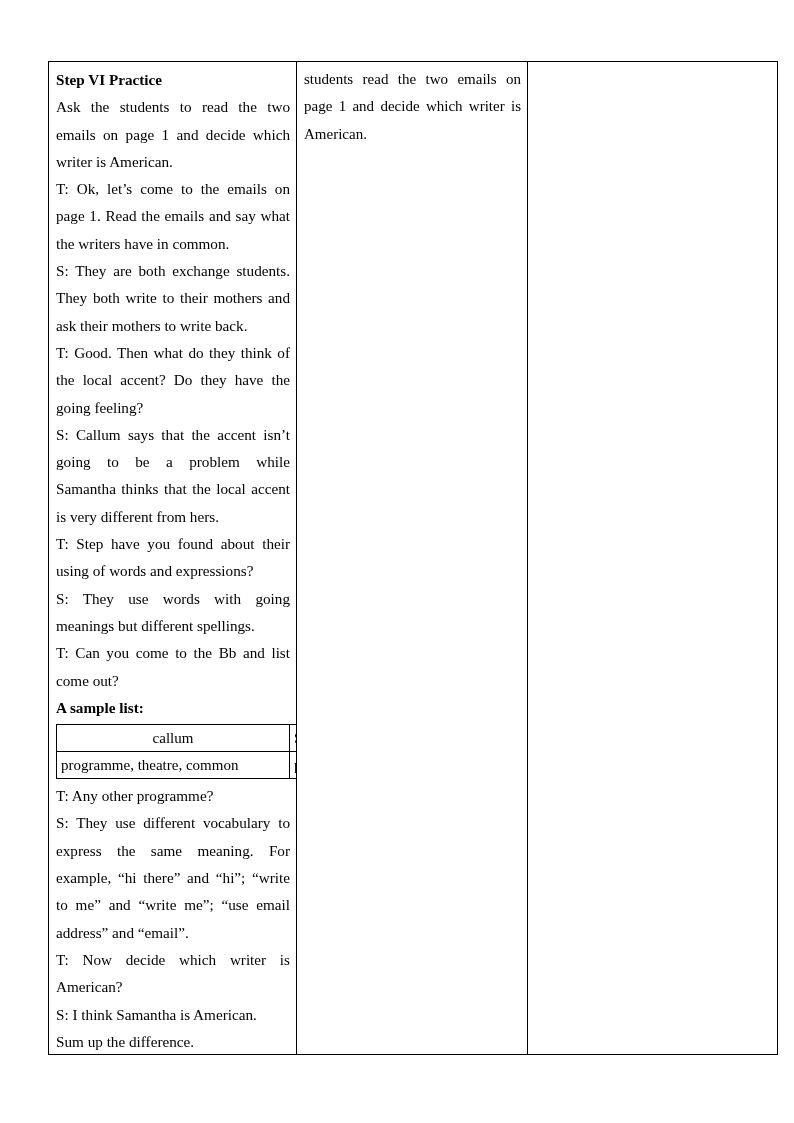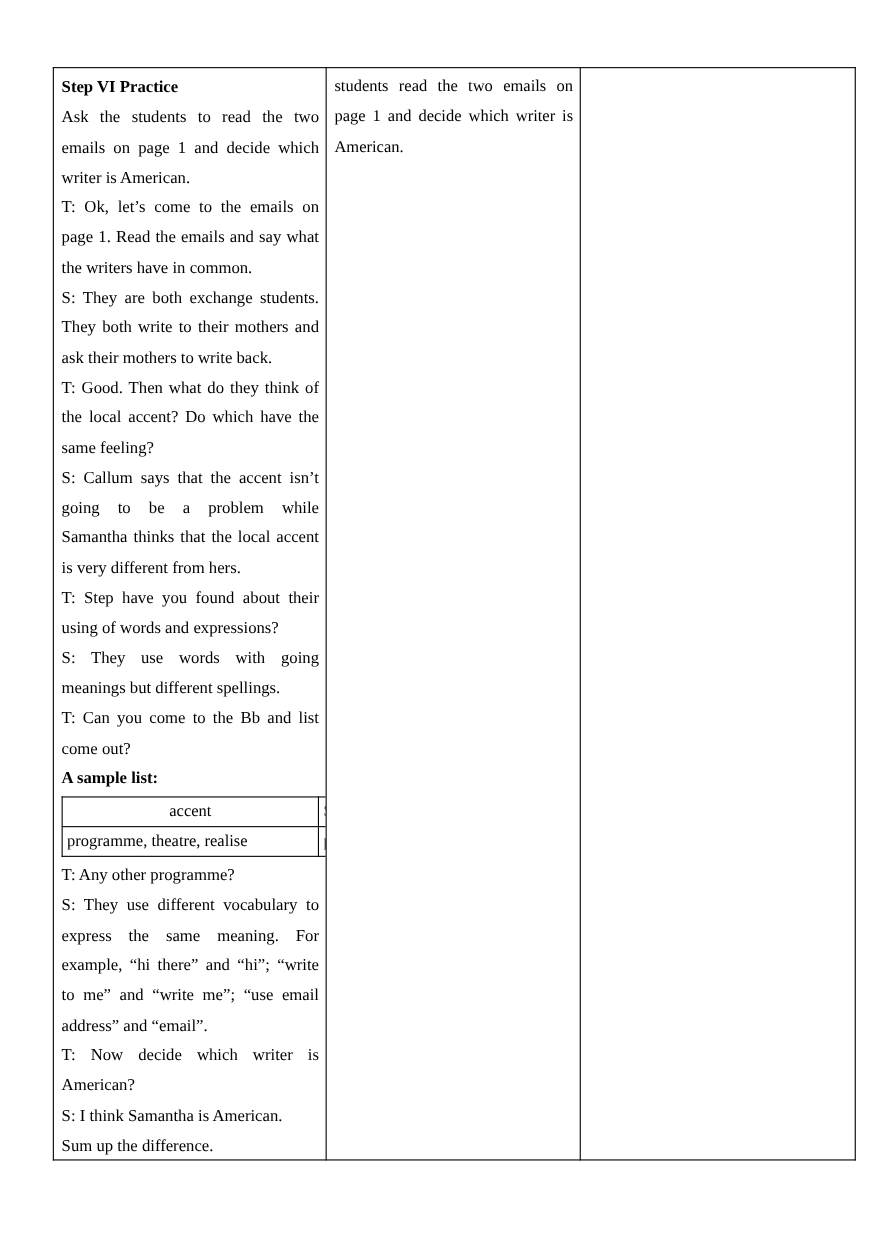--- a/index.html
+++ b/index.html
@@ -109,41 +109,41 @@
           <div class="cell-inner">
 
             <p class="line bold">Step VI Practice</p>
 
             <p class="line">Ask the students to read the two emails on page 1 and decide which writer is American.</p>
 
             <p class="line">T: Ok, let’s come to the emails on page 1. Read the emails and say what the writers have in common.</p>
 
             <p class="line italic">S: They are both exchange students. They both write to their mothers and ask their mothers to write back.</p>
 
-            <p class="line">T: Good. Then what do they think of the local accent? Do which have the same feeling?</p>
+            <p class="line">T: Good. Then what do they think of the local accent? Do they have the going feeling?</p>
 
             <p class="line italic">S: Callum says that the accent isn’t going to be a problem while Samantha thinks that the local accent is very different from hers.</p>
 
             <p class="line">T: Step have you found about their using of words and expressions?</p>
 
             <p class="line italic">S: They use words with going meanings but different spellings.</p>
 
             <p class="line">T: Can you come to the Bb and list come out?</p>
 
             <p class="line bold">A sample list:</p>
 
             <div class="sample-wrap">
               <table class="sample-table">
                 <tbody>
                   <tr>
-                    <td class="c1 center">accent</td>
+                    <td class="c1 center">callum</td>
                     <td class="c2">S</td>
                   </tr>
                   <tr>
-                    <td class="c1">programme, theatre, realise</td>
+                    <td class="c1">programme, theatre, common</td>
                     <td class="c2">p</td>
                   </tr>
                 </tbody>
               </table>
             </div>
 
             <p class="line">T: Any other programme?</p>
 
             <p class="line italic">S: They use different vocabulary to express the same meaning. For example, “hi there” and “hi”; “write to me” and “write me”; “use email address” and “email”.</p>
 

